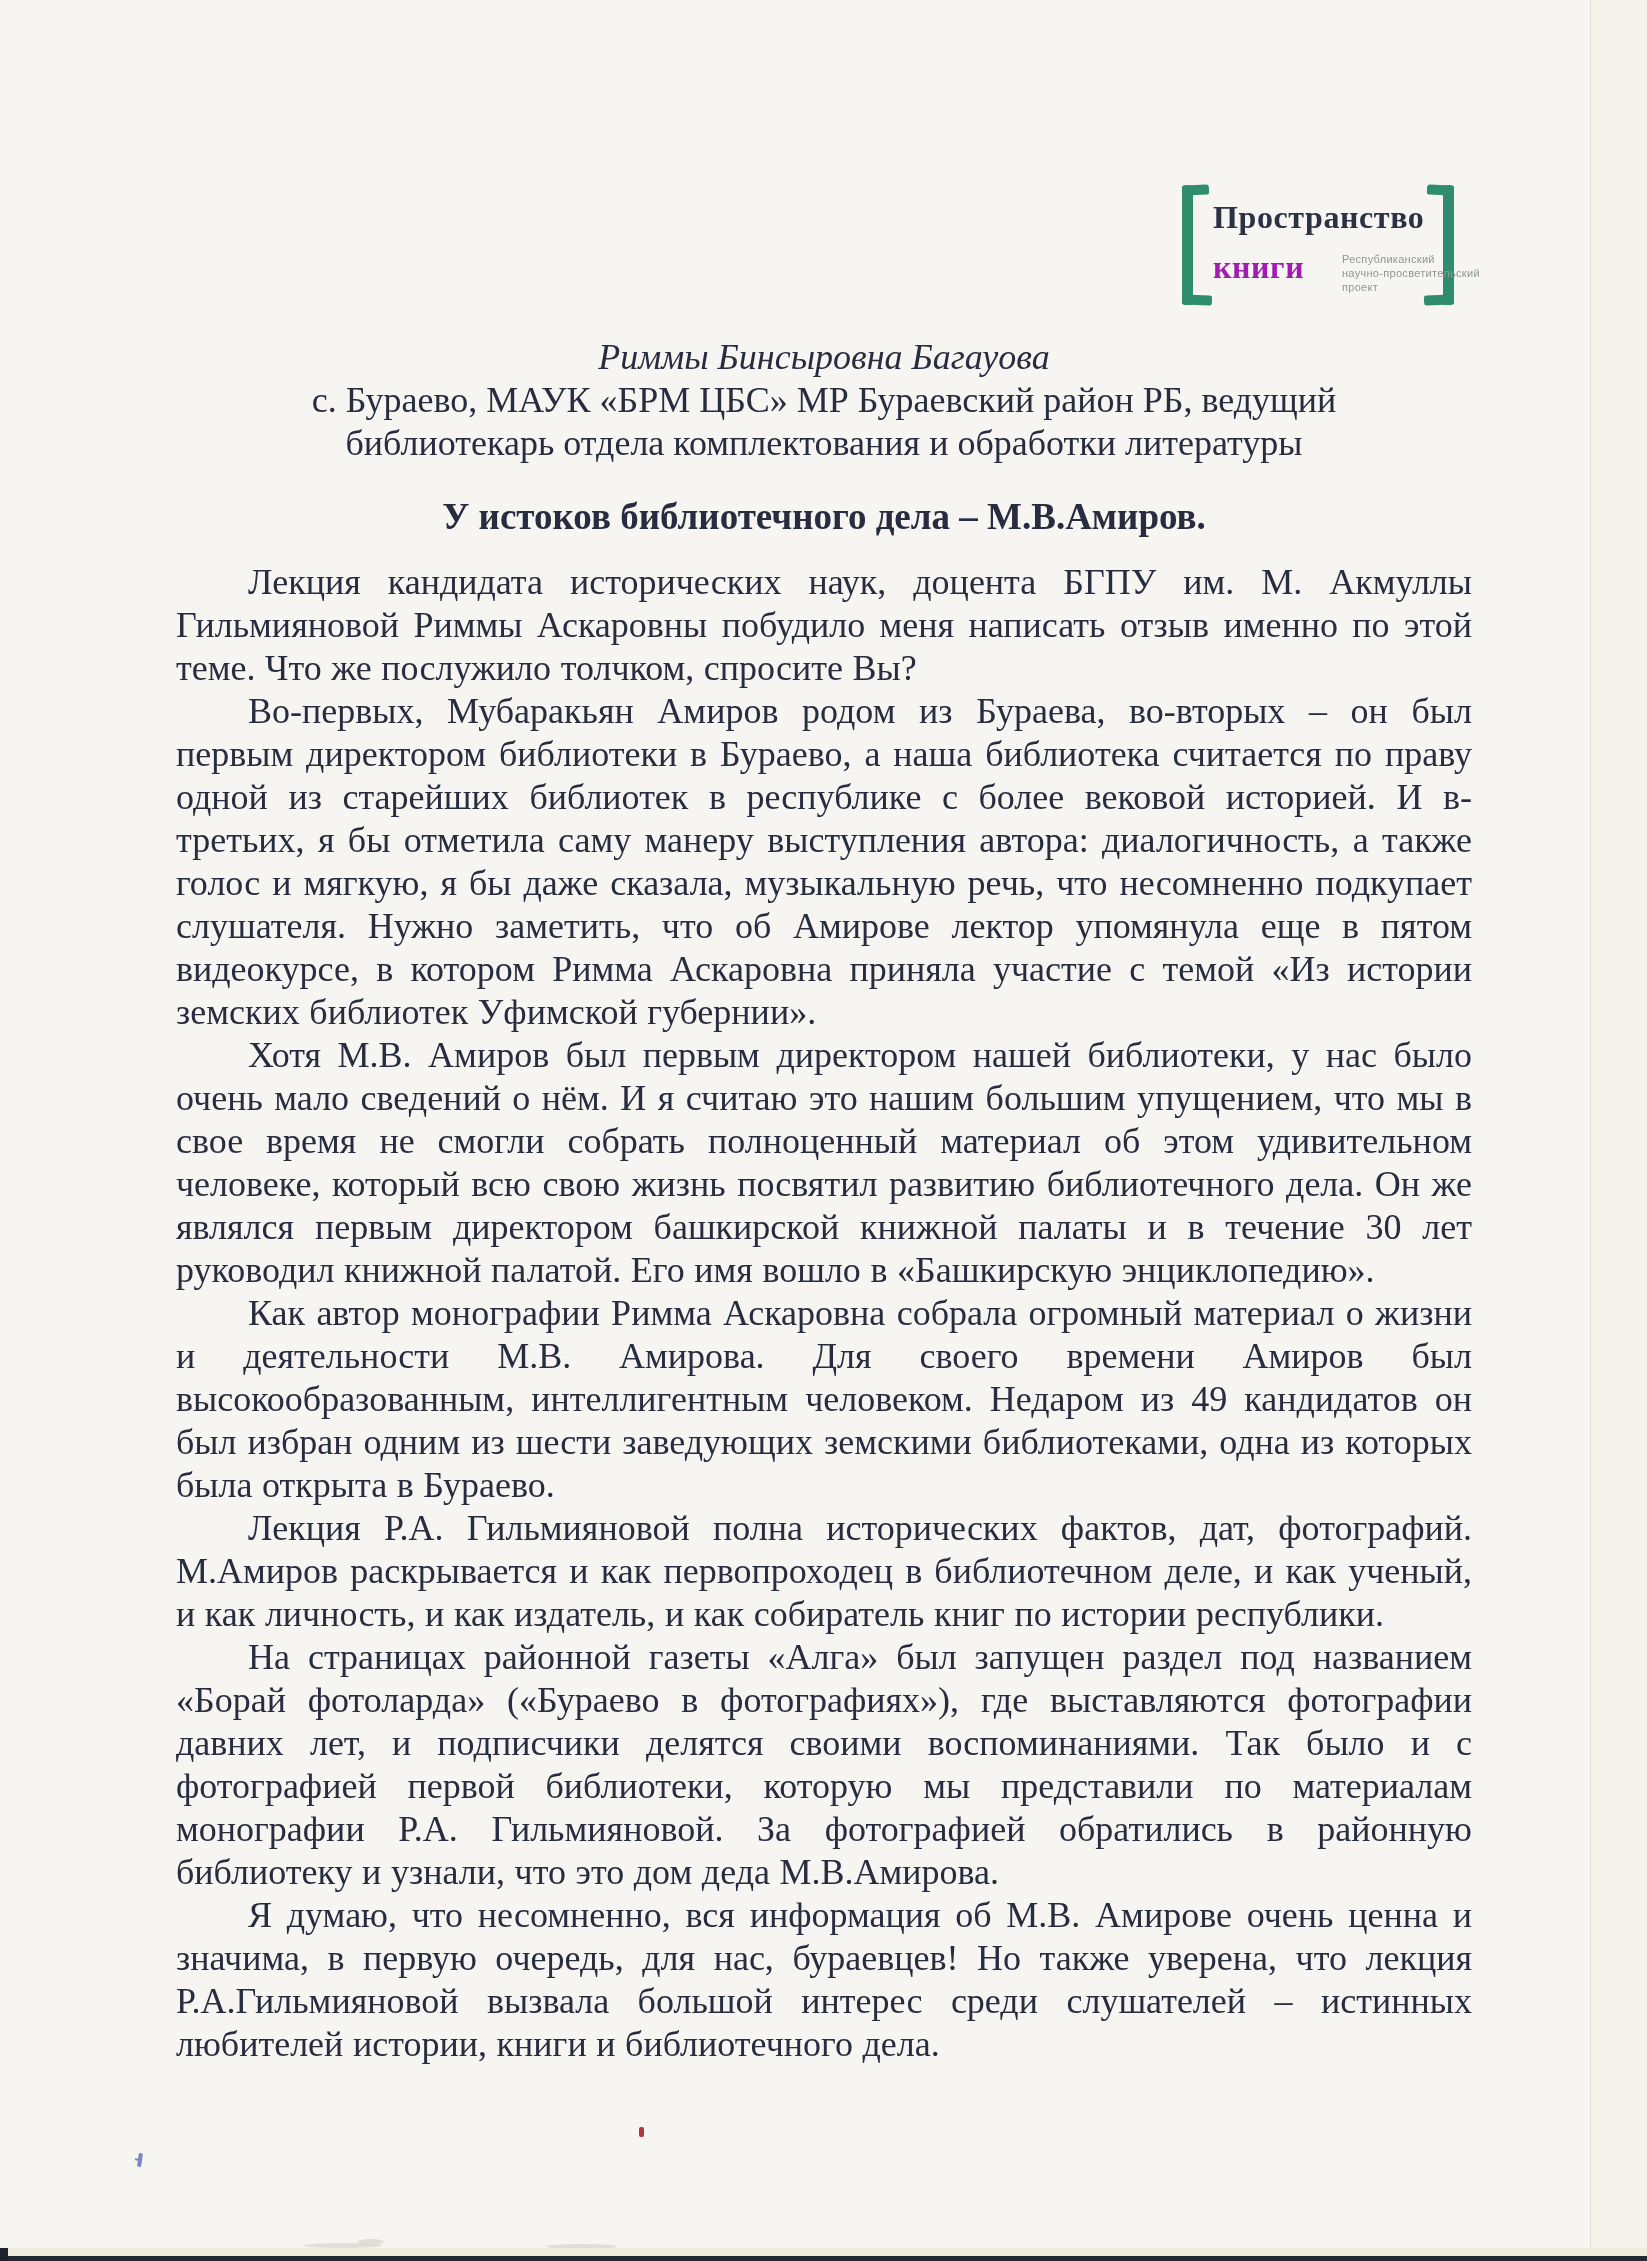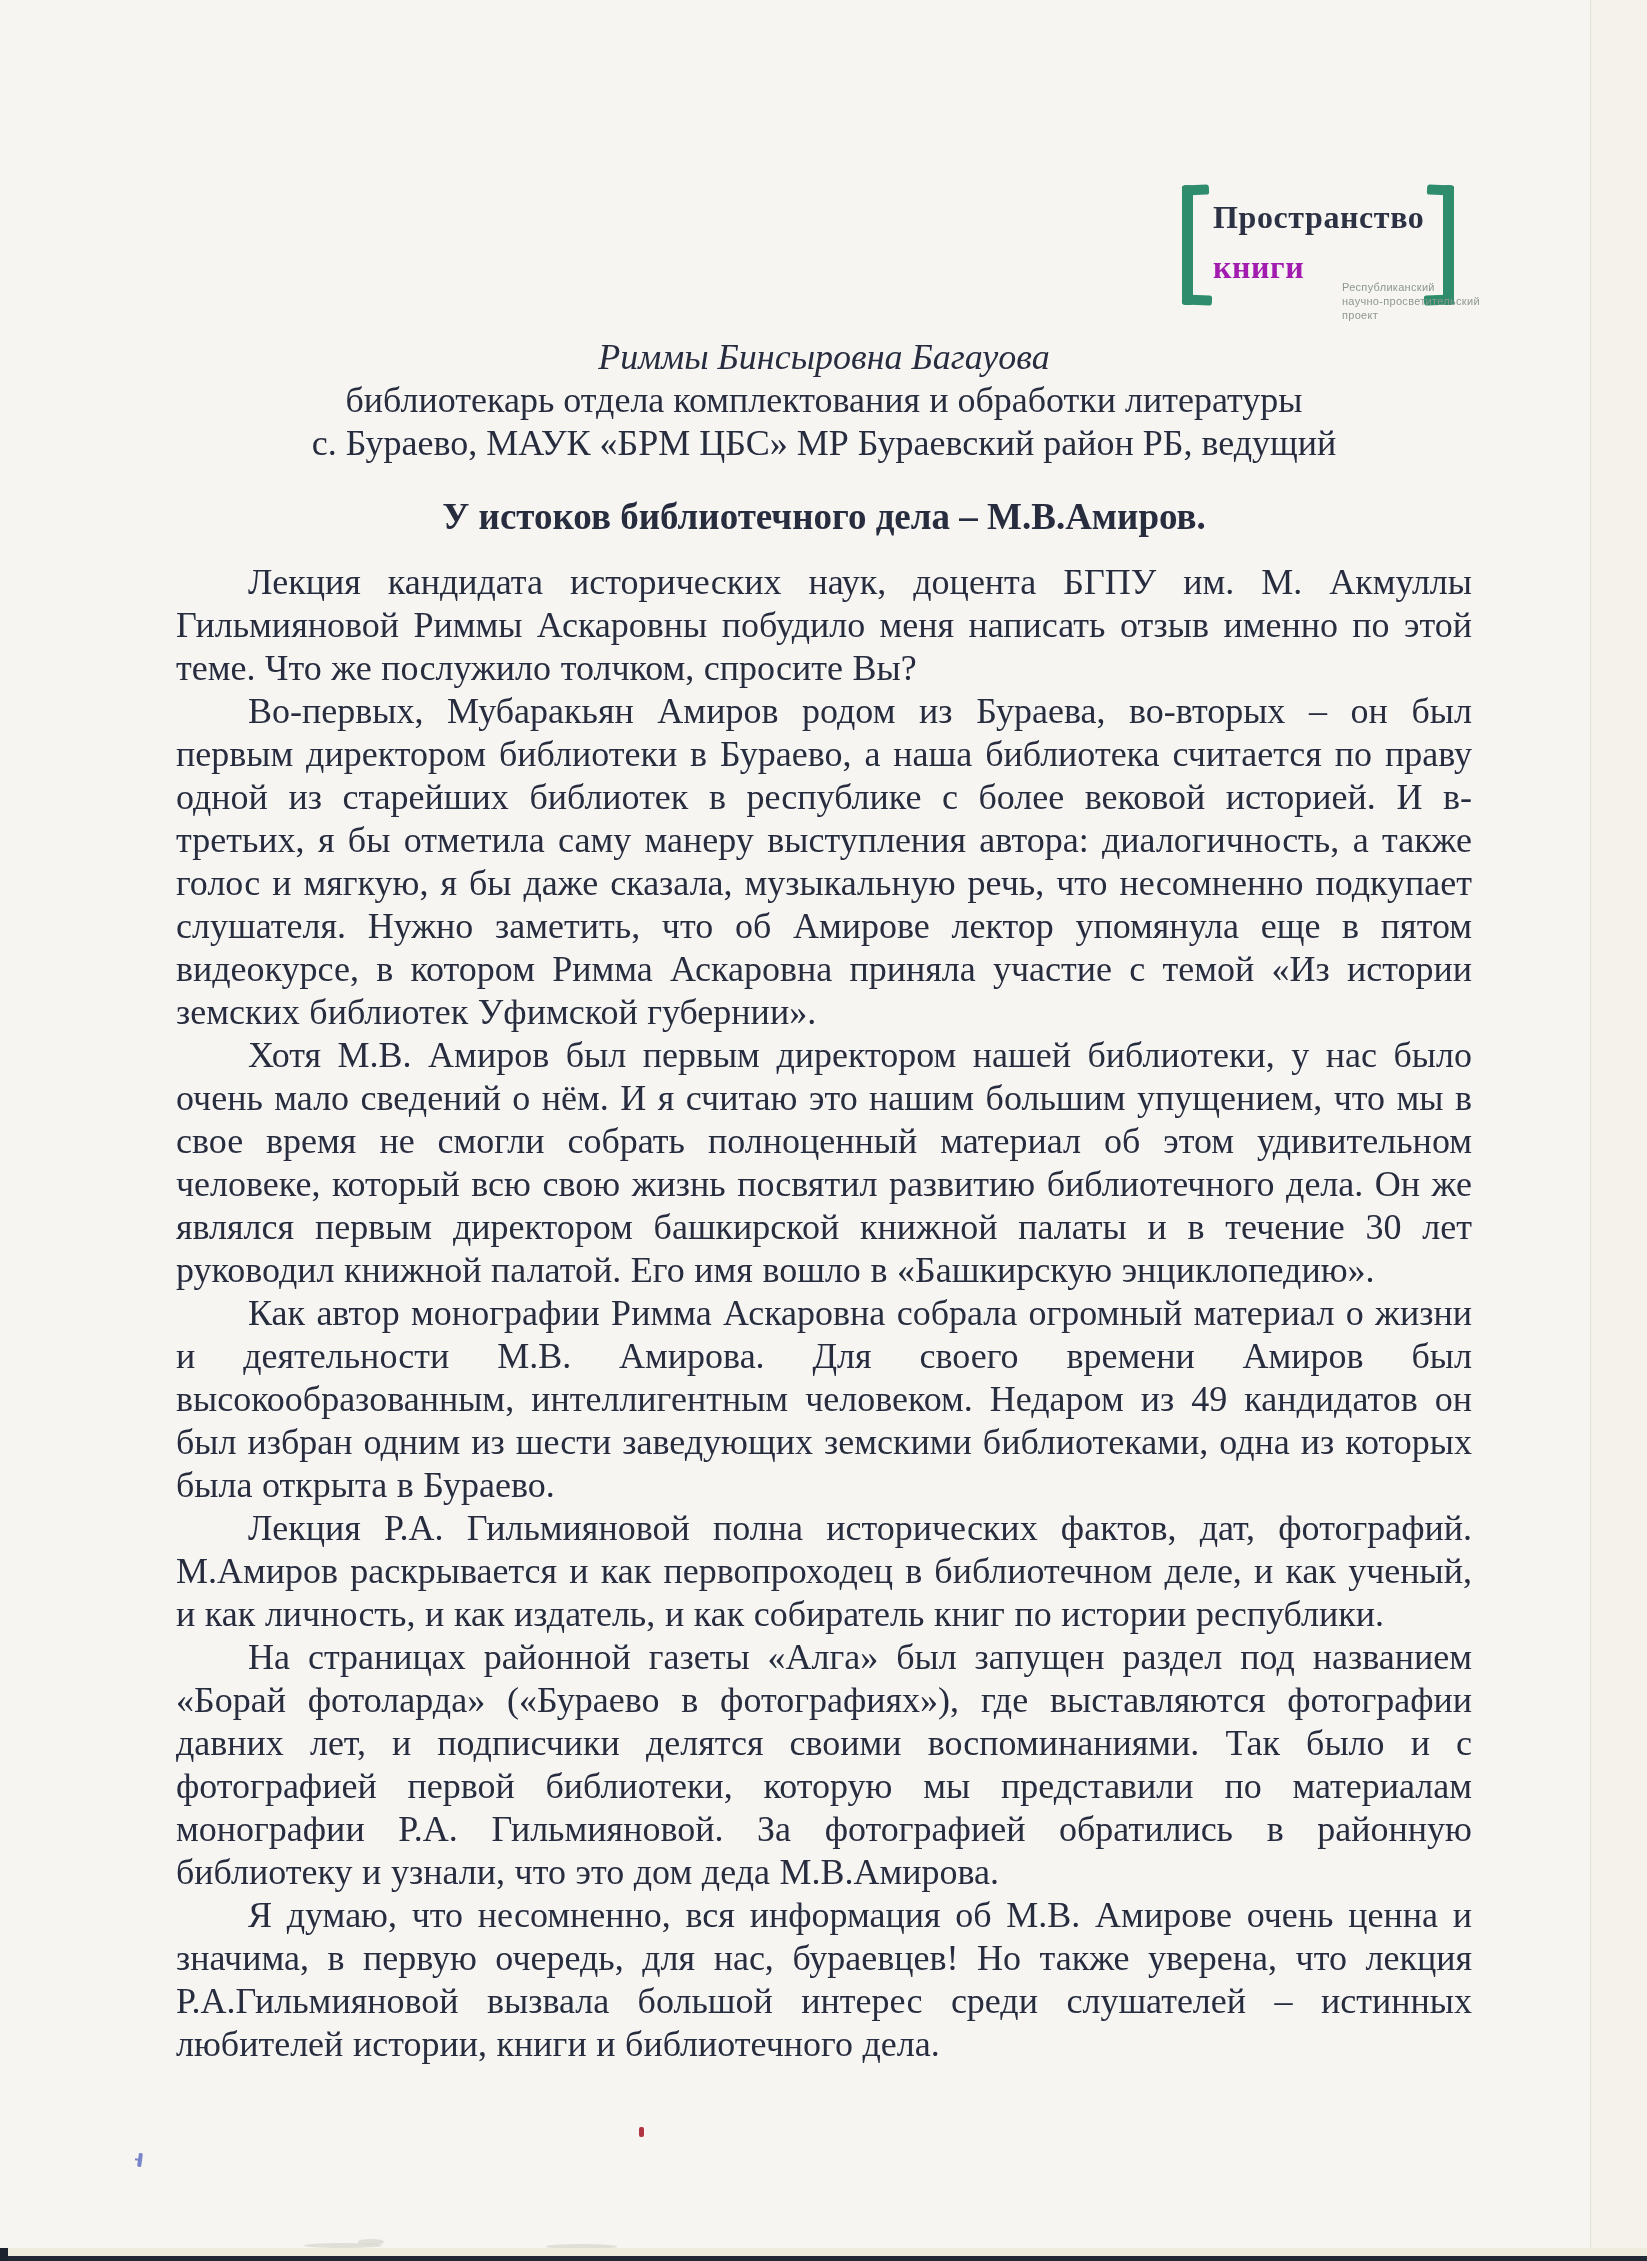--- a/index.html
+++ b/index.html
@@ -35,21 +35,21 @@
   .bracket-left .bar{left:0;}
   .bracket-left .cap-top{left:0;top:0;width:27px;transform:rotate(-2deg);}
   .bracket-left .cap-bot{left:0;bottom:0;width:30px;transform:rotate(2deg);}
   .bracket-right{right:1.3px;}
   .bracket-right .bar{right:0;}
   .bracket-right .cap-top{right:0;top:0;width:27px;transform:rotate(2deg);}
   .bracket-right .cap-bot{right:0;bottom:0;width:30px;transform:rotate(-2deg);}
   .logo-line1{position:absolute;left:32px;top:17px;font-weight:bold;font-size:32px;line-height:36px;letter-spacing:0.6px;color:#2c3143;}
   .logo-line2{position:absolute;left:32px;top:67px;font-weight:bold;font-size:32px;line-height:36px;letter-spacing:0.6px;color:#a21caf;}
   .logo-sub{position:absolute;left:161px;top:70px;font-family:"Liberation Sans","DejaVu Sans",sans-serif;
-    font-size:11px;line-height:14px;color:#8e988f;letter-spacing:0.3px;white-space:nowrap;margin-top:28px;}
+    font-size:11px;line-height:14px;color:#8e988f;letter-spacing:0.3px;white-space:nowrap;}
 
   
   .header{position:absolute;left:176px;top:336px;width:1296px;text-align:center;font-size:36px;line-height:43px;}
   .author{font-style:italic;}
   .article-title{position:absolute;left:176px;top:495px;width:1296px;text-align:center;font-weight:bold;font-size:37px;line-height:43px;}
   .body-text{position:absolute;left:176px;top:561px;width:1296px;}
   .body-text p{
     margin:0;font-size:36px;line-height:43px;
     text-align:justify;text-indent:72px;
     word-spacing:0.6px;
@@ -77,22 +77,22 @@
     <div class="logo-line2">книги</div>
     <div class="logo-sub">
       <div>Республиканский</div>
       <div>научно-просветительский</div>
       <div>проект</div>
     </div>
   </div>
 
   <div class="header">
     <div class="author">Риммы Бинсыровна Багауова</div>
+    <div>с. Бураево, МАУК «БРМ ЦБС» МР Бураевский район РБ, ведущий</div>
     <div>библиотекарь отдела комплектования и обработки литературы</div>
-    <div>с. Бураево, МАУК «БРМ ЦБС» МР Бураевский район РБ, ведущий</div>
   </div>
 
   <div class="article-title">У истоков библиотечного дела – М.В.Амиров.</div>
 
   <div class="body-text">
     <p>Лекция кандидата исторических наук, доцента БГПУ им. М. Акмуллы Гильмияновой Риммы Аскаровны побудило меня написать отзыв именно по этой теме. Что же послужило толчком, спросите Вы?</p>
     <p>Во-первых, Мубаракьян Амиров родом из Бураева, во-вторых – он был первым директором библиотеки в Бураево, а наша библиотека считается по праву одной из старейших библиотек в республике с более вековой историей. И в-третьих, я бы отметила саму манеру выступления автора: диалогичность, а также голос и мягкую, я бы даже сказала, музыкальную речь, что несомненно подкупает слушателя. Нужно заметить, что об Амирове лектор упомянула еще в пятом видеокурсе, в котором Римма Аскаровна приняла участие с темой «Из истории земских библиотек Уфимской губернии».</p>
     <p>Хотя М.В. Амиров был первым директором нашей библиотеки, у нас было очень мало сведений о нём. И я считаю это нашим большим упущением, что мы в свое время не смогли собрать полноценный материал об этом удивительном человеке, который всю свою жизнь посвятил развитию библиотечного дела. Он же являлся первым директором башкирской книжной палаты и в течение 30 лет руководил книжной палатой. Его имя вошло в «Башкирскую энциклопедию».</p>
     <p>Как автор монографии Римма Аскаровна собрала огромный материал о жизни и деятельности М.В. Амирова. Для своего времени Амиров был высокообразованным, интеллигентным человеком. Недаром из 49 кандидатов он был избран одним из шести заведующих земскими библиотеками, одна из которых была открыта в Бураево.</p>
     <p>Лекция Р.А. Гильмияновой полна исторических фактов, дат, фотографий. М.Амиров раскрывается и как первопроходец в библиотечном деле, и как ученый, и как личность, и как издатель, и как собиратель книг по истории республики.</p>

